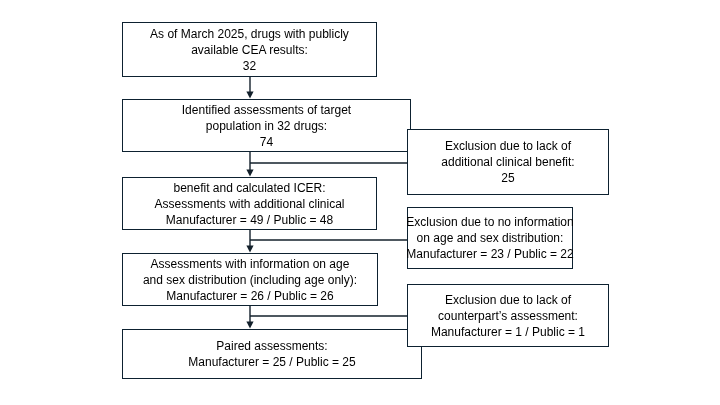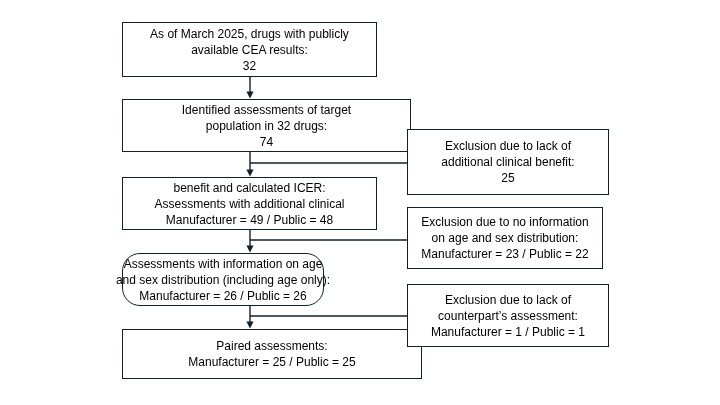--- a/index.html
+++ b/index.html
@@ -38,25 +38,25 @@
     line-height: 16px;
     padding: 0 2px;
   }
   .box .line {
     white-space: nowrap;
   }
   
   .b1 { left: 122px; top: 22px;  width: 255px; height: 55px; }
   .b2 { left: 122px; top: 99px;  width: 289px; height: 53px; }
   .b3 { left: 122px; top: 177px; width: 255px; height: 53px; }
-  .b4 { left: 122px; top: 253px; width: 202px; height: 53px; border-radius: 18px; }
+  .b4 { left: 122px; top: 253px; width: 256px; height: 53px; }
   .b5 { left: 122px; top: 329px; width: 300px; height: 50px; }
   
   .e1 { left: 407px; top: 129px; width: 202px; height: 66px; }
-  .e2 { left: 407px; top: 207px; width: 196px; height: 62px; }
+  .e2 { left: 407px; top: 207px; width: 166px; height: 62px; }
   .e3 { left: 407px; top: 284px; width: 202px; height: 63px; }
 </style>
 </head>
 <body>
 
 <div class="canvas">
 
   <svg class="connectors" viewBox="0 0 720 405" xmlns="http://www.w3.org/2000/svg">
     <g stroke="#13202b" stroke-width="1.4" fill="none">
 

